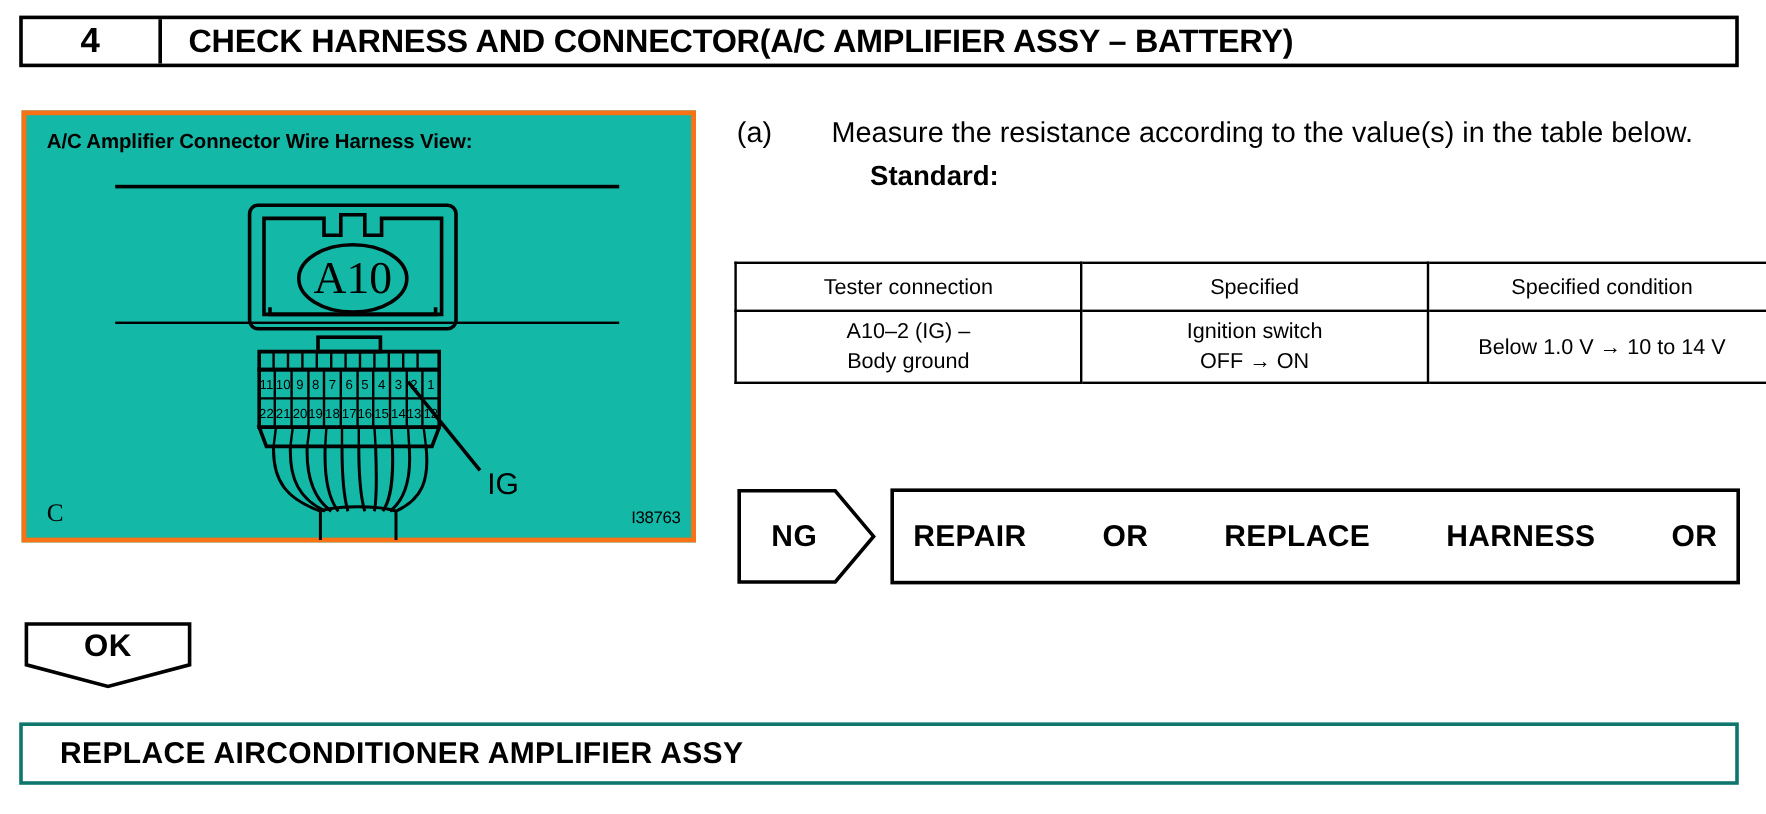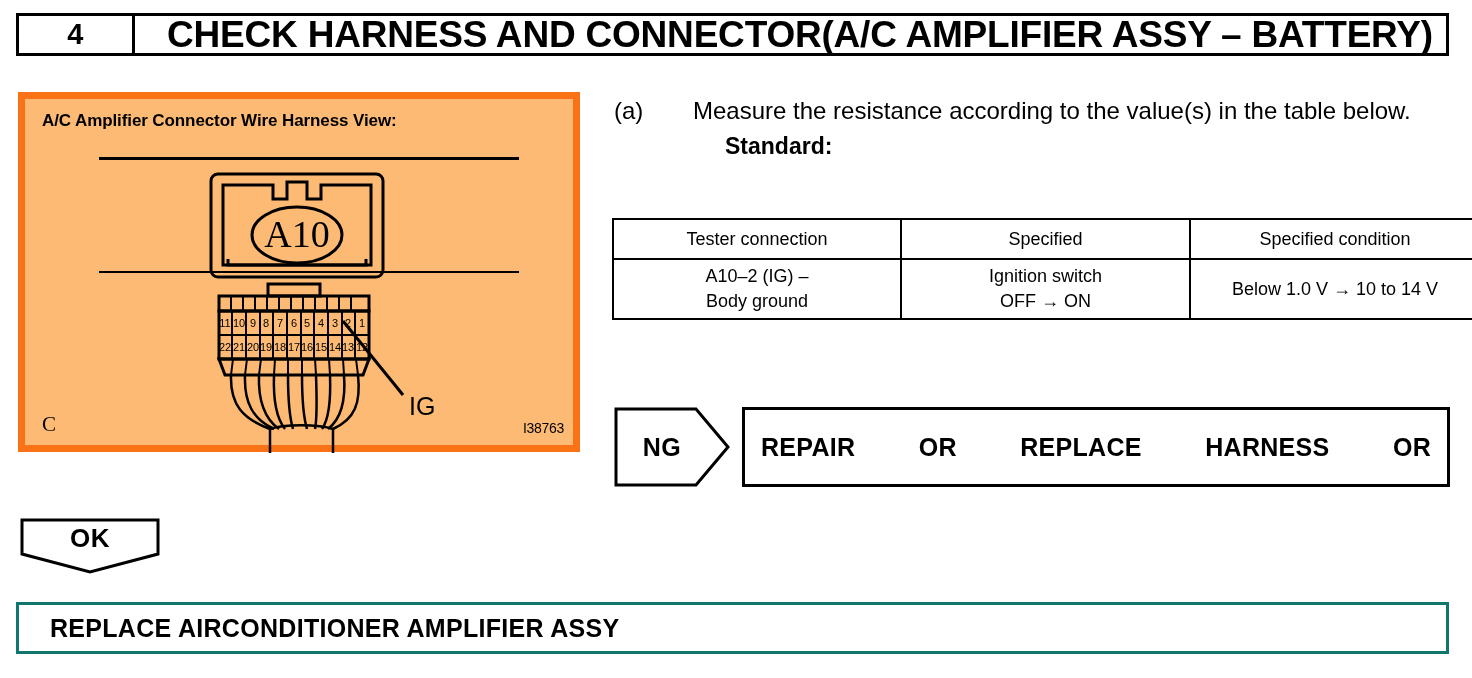--- a/index.html
+++ b/index.html
@@ -35,37 +35,37 @@
     align-items: center;
     justify-content: center;
     font-size: 29px;
     font-weight: bold;
     letter-spacing: 0.5px;
   }
   .step-title {
     flex: 1;
     display: flex;
     align-items: center;
-    padding-left: 32px;
-    font-size: 37px;
+    padding-left: 22px;
+    font-size: 27px;
     font-weight: bold;
     letter-spacing: -0.2px;
     white-space: nowrap;
   }
 
   
   .figure-panel {
     position: absolute;
     left: 18px;
     top: 92px;
     width: 562px;
     height: 360px;
-    border: 7px solid #f97316;
+    border: 4px solid #f97316;
     box-sizing: border-box;
-    background: #fdba74;
+    background: #14b8a6;
   }
   .figure-caption {
     position: absolute;
     left: 17px;
     top: 12px;
     font-size: 17px;
     font-weight: bold;
     letter-spacing: -0.1px;
   }
   .rule-top {

